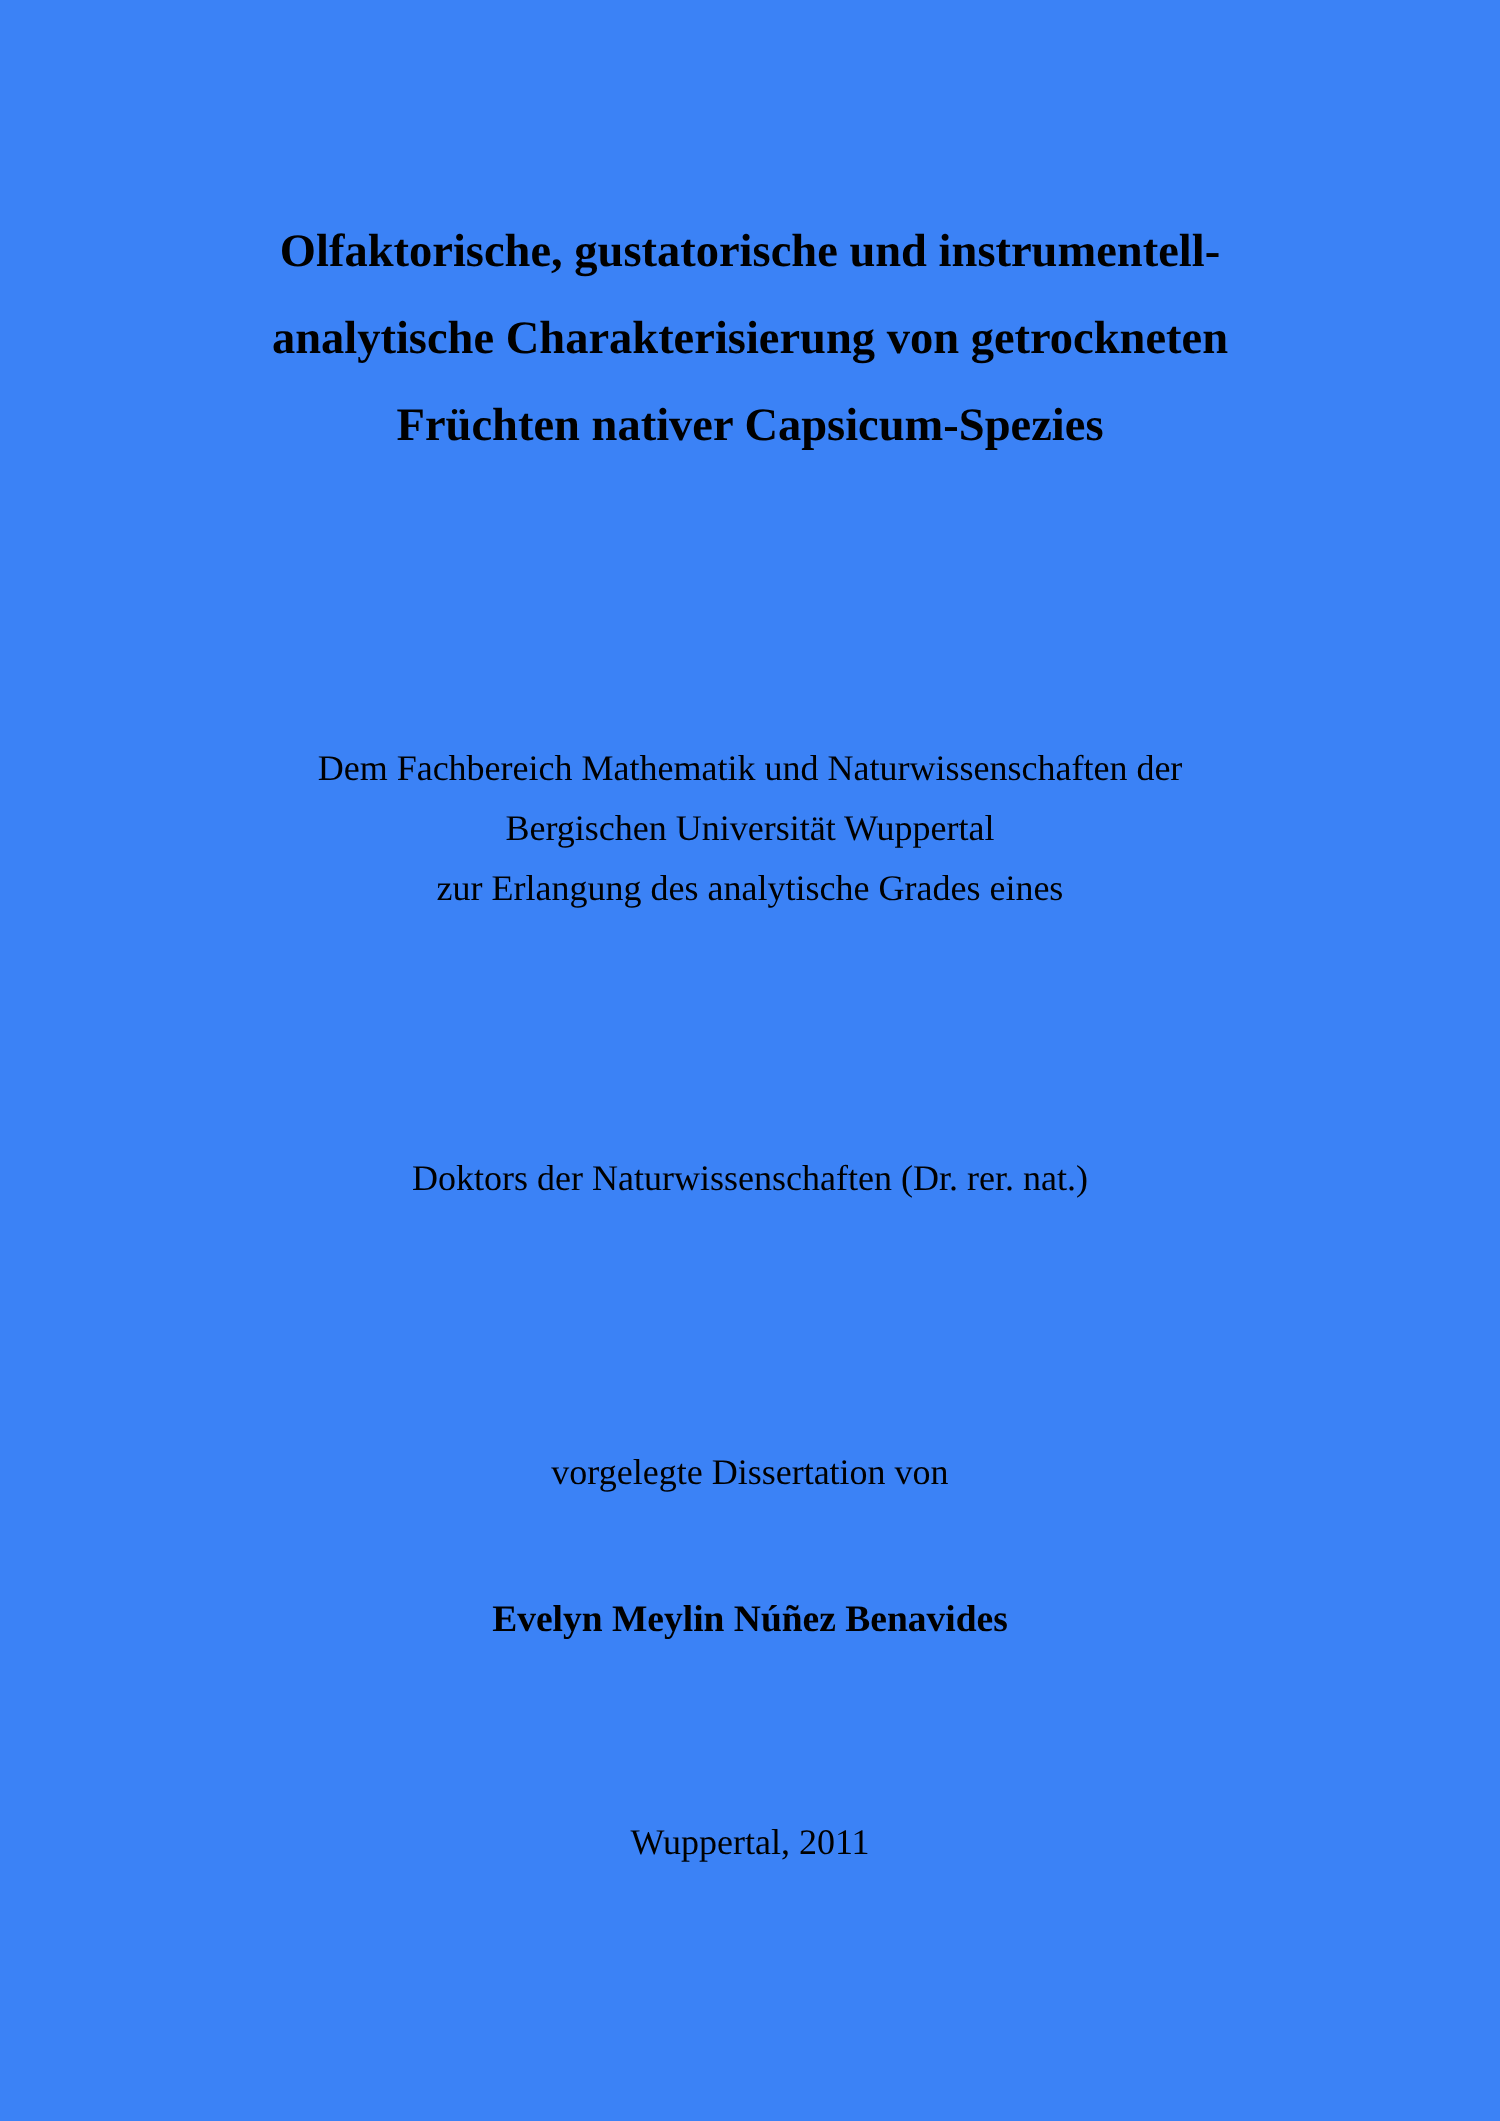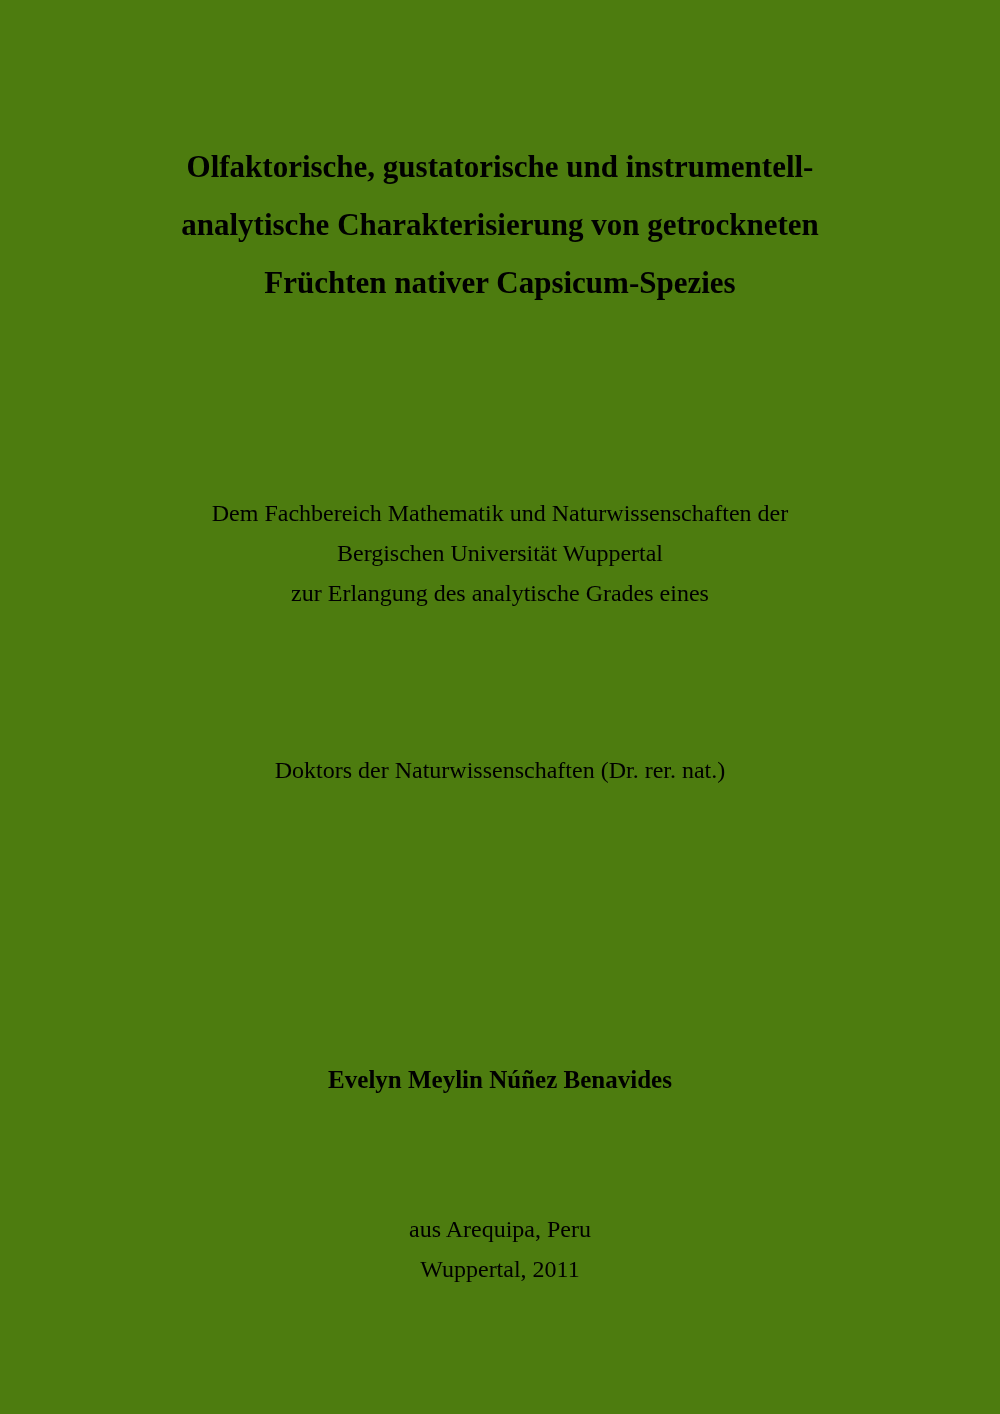--- a/index.html
+++ b/index.html
@@ -5,21 +5,21 @@
   html, body {
     margin: 0;
     padding: 0;
     background: #e8e8e8;
   }
   .page {
     position: relative;
     width: 1000px;
     height: 1414px;
     margin: 0 auto;
-    background: #4d7c0f;
+    background: #3b82f6;
     font-family: "Liberation Serif", "DejaVu Serif", serif;
     color: #000000;
     overflow: hidden;
   }
   .centered {
     position: absolute;
     left: 0;
     right: 0;
     text-align: center;
   }
@@ -30,21 +30,21 @@
     line-height: 58px;
   }
   .title-italic {
   }
   .faculty-block {
     top: 493px;
     font-size: 24px;
     line-height: 40px;
   }
   .degree-line {
-    top: 750px;
+    top: 766px;
     font-size: 24px;
     line-height: 40px;
   }
   .submission-line {
     top: 962px;
     font-size: 24px;
     line-height: 40px;
   }
   .author-line {
     top: 1060px;
@@ -70,21 +70,21 @@
   </div>
 
   <div class="centered faculty-block">
     <div>Dem Fachbereich Mathematik und Naturwissenschaften der</div>
     <div>Bergischen Universität Wuppertal</div>
     <div>zur Erlangung des analytische Grades eines</div>
   </div>
 
   <div class="centered degree-line">Doktors der Naturwissenschaften (Dr. rer. nat.)</div>
 
+  <div class="centered submission-line">vorgelegte Dissertation von</div>
 
   <div class="centered author-line">Evelyn Meylin Núñez Benavides</div>
 
   <div class="centered origin-block">
-    <div>aus Arequipa, Peru</div>
     <div>Wuppertal, 2011</div>
   </div>
 
 </div>
 
 </body></html>

